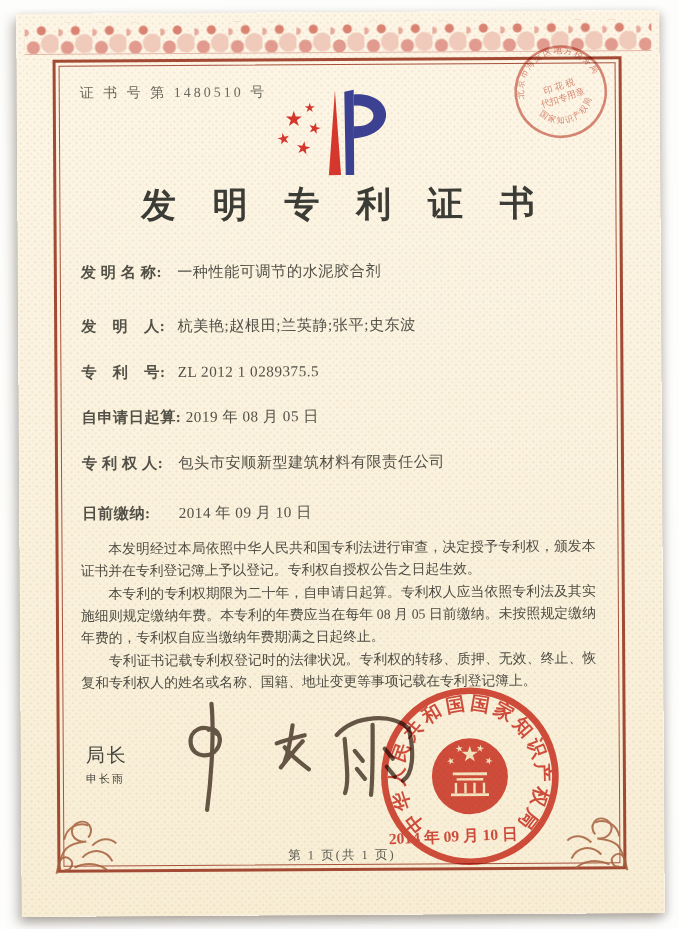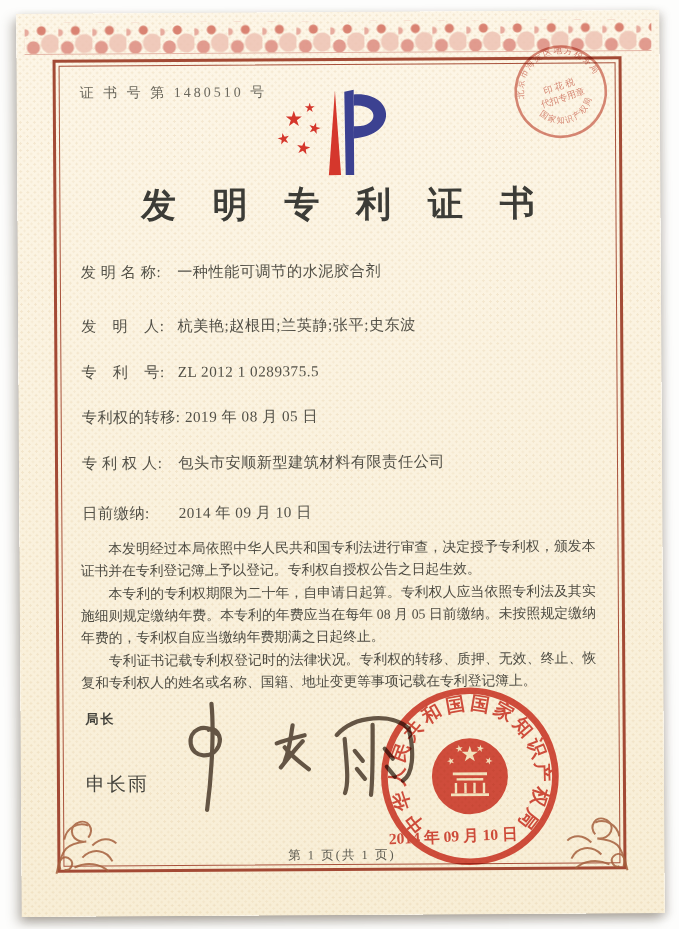--- a/index.html
+++ b/index.html
@@ -42,28 +42,28 @@
     position:absolute; top:120px; left:0; width:100%; text-align:center;
     font-size:35px; font-weight:700; color:#3c3c37;
     letter-spacing:14px; text-indent:14px;
   }
   .field {
     position:absolute; left:24px; right:20px;
     font-size:15.2px; color:#525047; letter-spacing:.5px; white-space:nowrap;
   }
   .f0 { top:200px; } .f1 { top:254px; } .f2 { top:300px; }
   .f3 { top:345px; } .f4 { top:391px; } .f5 { top:441px; }
-  .field .lbl { display:inline-block; min-width:92px; }
+  .field .lbl { display:inline-block; min-width:92px;font-weight:bold; }
   .paras {
     position:absolute; left:22px; right:26px; top:476px;
     font-size:13.8px; line-height:1.62; color:#4e4c43; text-align:justify;
   }
   .paras p { margin:0; text-indent:2em; }
-  .signer-title { position:absolute; left:26px; top:648px; font-size:13px; color:#45443d; letter-spacing:2px;font-weight:bold; }
-  .signer-name  { position:absolute; left:26px; top:709px; font-size:19px; color:#45443d; letter-spacing:2px; }
+  .signer-title { position:absolute; left:26px; top:680px; font-size:19px; color:#45443d; letter-spacing:2px; }
+  .signer-name  { position:absolute; left:26px; top:709px; font-size:11px; color:#45443d; letter-spacing:2px; }
   .sig  { position:absolute; left:100px; top:634px; }
   .seal-main { position:absolute; left:315px; top:621px; mix-blend-mode:multiply; }
   .seal-tax  { position:absolute; left:453px; top:-20px; mix-blend-mode:multiply; }
   .footer {
     position:absolute; left:0; width:100%; top:786px; text-align:center;
     font-size:12.5px; color:#5c5a50; letter-spacing:2px;
   }
   .flourish { position:absolute; bottom:-8px; }
   .fl-left  { left:-8px; }
   .fl-right { right:-8px; transform:scaleX(-1); }
@@ -106,21 +106,21 @@
       </div>
       <div class="field f1">
         <span class="lbl">发　明　人:</span>
         <span class="val">杭美艳;赵根田;兰英静;张平;史东波</span>
       </div>
       <div class="field f2">
         <span class="lbl">专　利　号:</span>
         <span class="val">ZL 2012 1 0289375.5</span>
       </div>
       <div class="field f3">
-        <span class="lbl">专利权的转移:</span>
+        <span class="lbl">自申请日起算:</span>
         <span class="val">2019 年 08 月 05 日</span>
       </div>
       <div class="field f4">
         <span class="lbl">专 利 权 人:</span>
         <span class="val">包头市安顺新型建筑材料有限责任公司</span>
       </div>
       <div class="field f5">
         <span class="lbl">日前缴纳:</span>
         <span class="val">2014 年 09 月 10 日</span>
       </div>

